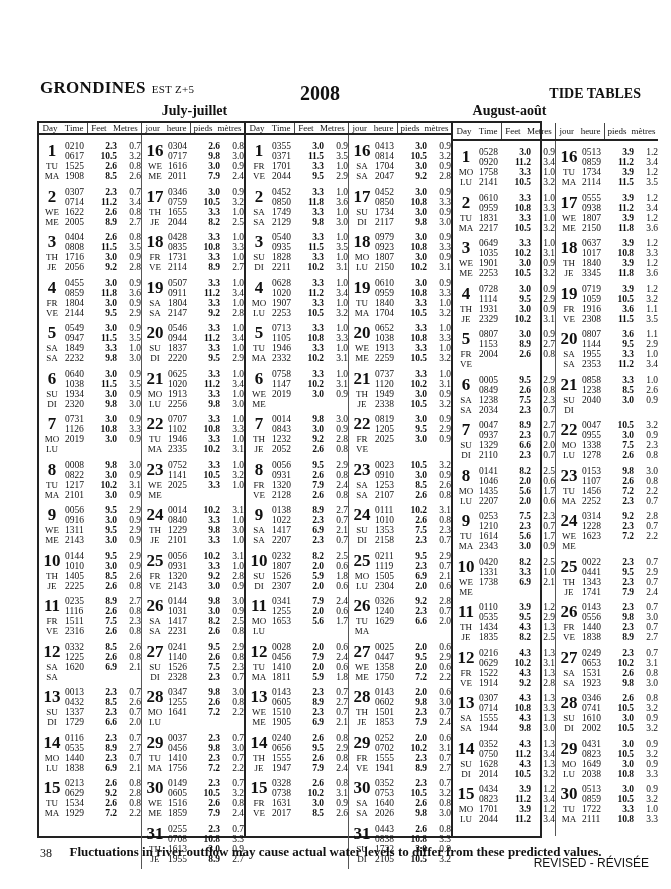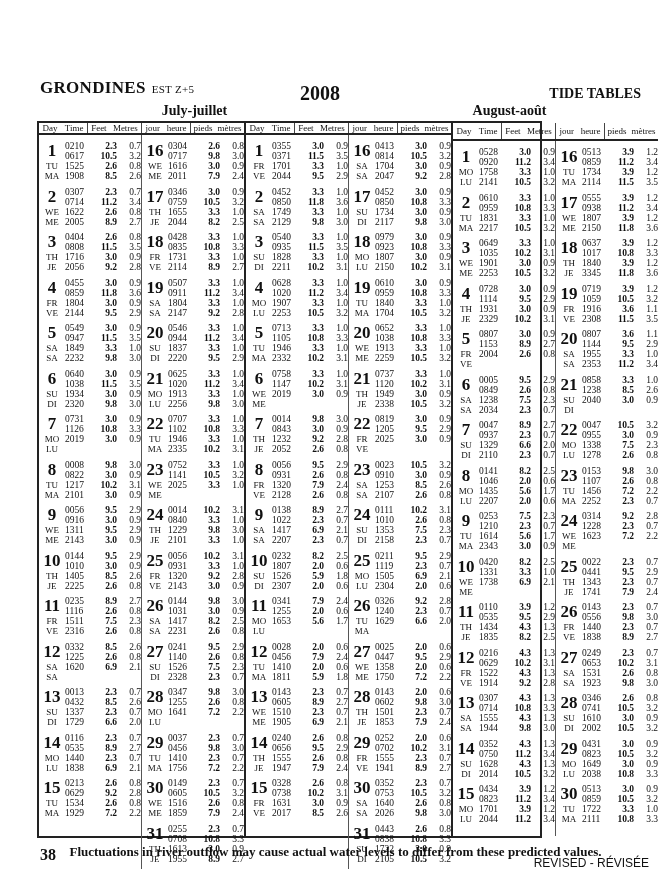--- a/index.html
+++ b/index.html
@@ -23,21 +23,21 @@
   .col:last-child{border-right:none;}
   .day{height:45.5px;display:flex;font-size:9.5px;line-height:10px;}
   .dlabel{width:26px;display:flex;flex-direction:column;align-items:center;}
   .dnum{font-size:17px;font-weight:bold;line-height:19px;height:20px;}
   .dwd{font-size:9px;line-height:10px;text-align:center;}
   .tides{flex:1;}
   .tide{display:flex;height:10px;}
   .tt{width:26px;text-align:left;}
   .ft{width:26px;text-align:right;font-weight:bold;}
   .mt{width:24px;text-align:right;}
-  .footer-page{position:absolute;left:40px;top:846px;font-size:16px;font-weight:bold;}
+  .footer-page{position:absolute;left:40px;top:846px;font-size:12px;font-weight:normal;}
   .footer-note{position:absolute;left:0;width:671px;top:844px;text-align:center;font-size:13px;font-weight:bold;}
   .footer-rev{position:absolute;right:22px;top:856px;font-family:Liberation Sans, sans-serif;font-size:12px;}
 </style>
 </head>
 <body>
 
 <div class="hdr-station"><span>GRONDINES</span><span class="hdr-zone">EST Z+5</span></div>
 <div class="hdr-year">2008</div>
 <div class="hdr-title">TIDE TABLES</div>
 

